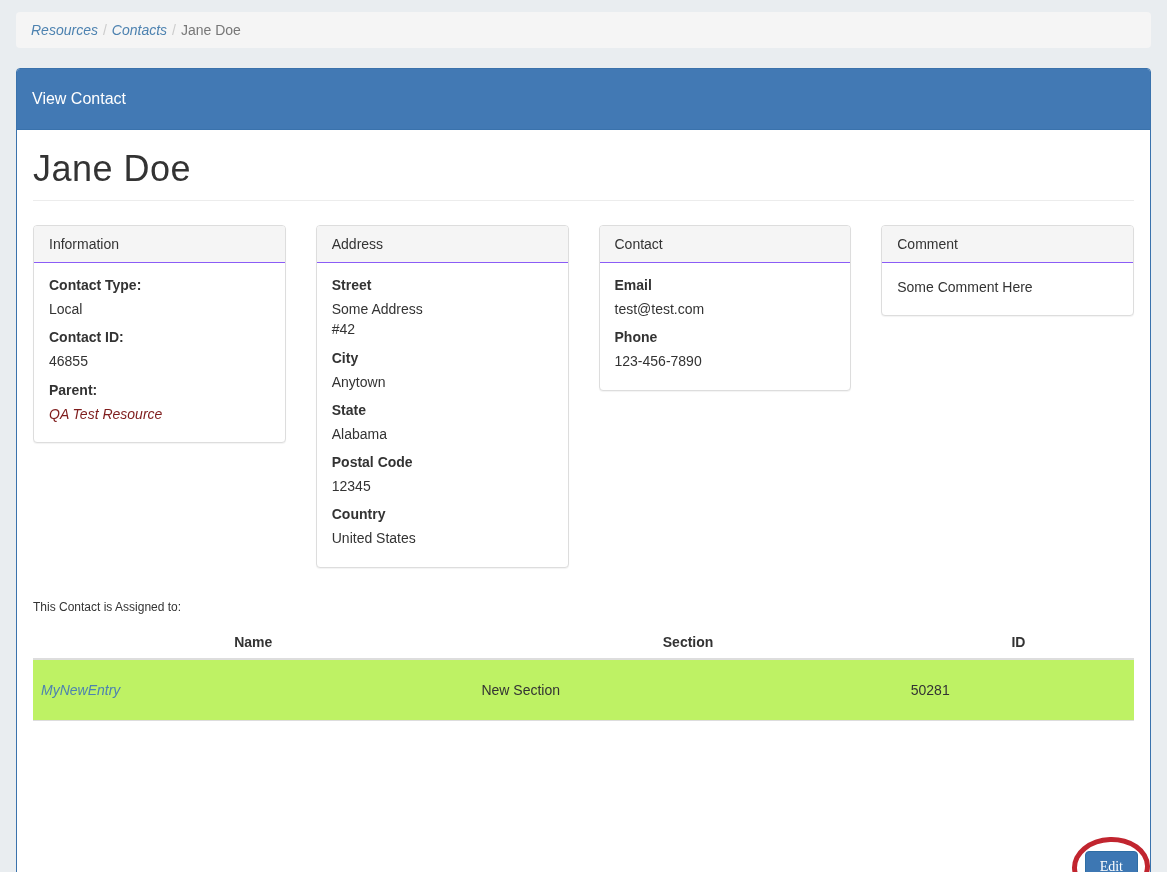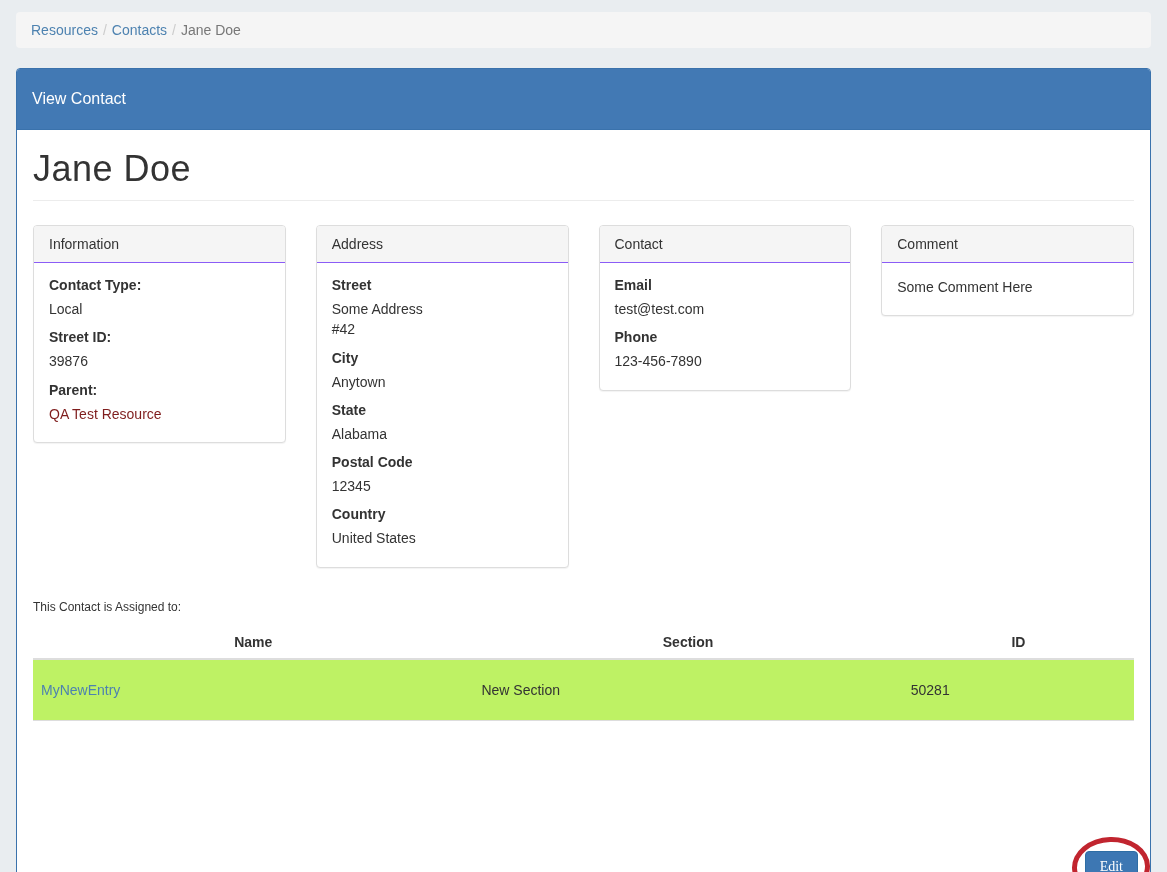--- a/index.html
+++ b/index.html
@@ -4,21 +4,21 @@
 <style>
   * { box-sizing: border-box; margin: 0; padding: 0; }
   html, body { width: 1167px; height: 872px; }
   body {
     background: #e9edf0;
     font-family: "Liberation Sans", "DejaVu Sans", sans-serif;
     font-size: 14px;
     color: #333;
     overflow: hidden;
   }
-  a { text-decoration: none; }
+  a { text-decoration: none; font-style: italic; }
 
   .container { padding: 12px 16px 0 16px; }
 
   
   .breadcrumb {
     background: #f5f5f5;
     border-radius: 4px;
     padding: 10px 15px;
     font-size: 14px;
     color: #777;
@@ -166,22 +166,22 @@
       <div class="cards-row">
 
         <div class="card">
           <div class="card-header">Information</div>
           <div class="card-body">
             <div class="field">
               <div class="label">Contact Type:</div>
               <div class="value">Local</div>
             </div>
             <div class="field">
-              <div class="label">Street ID:</div>
-              <div class="value">39876</div>
+              <div class="label">Contact ID:</div>
+              <div class="value">46855</div>
             </div>
             <div class="field">
               <div class="label">Parent:</div>
               <div class="value"><a>QA Test Resource</a></div>
             </div>
           </div>
         </div>
 
         <div class="card">
           <div class="card-header">Address</div>

